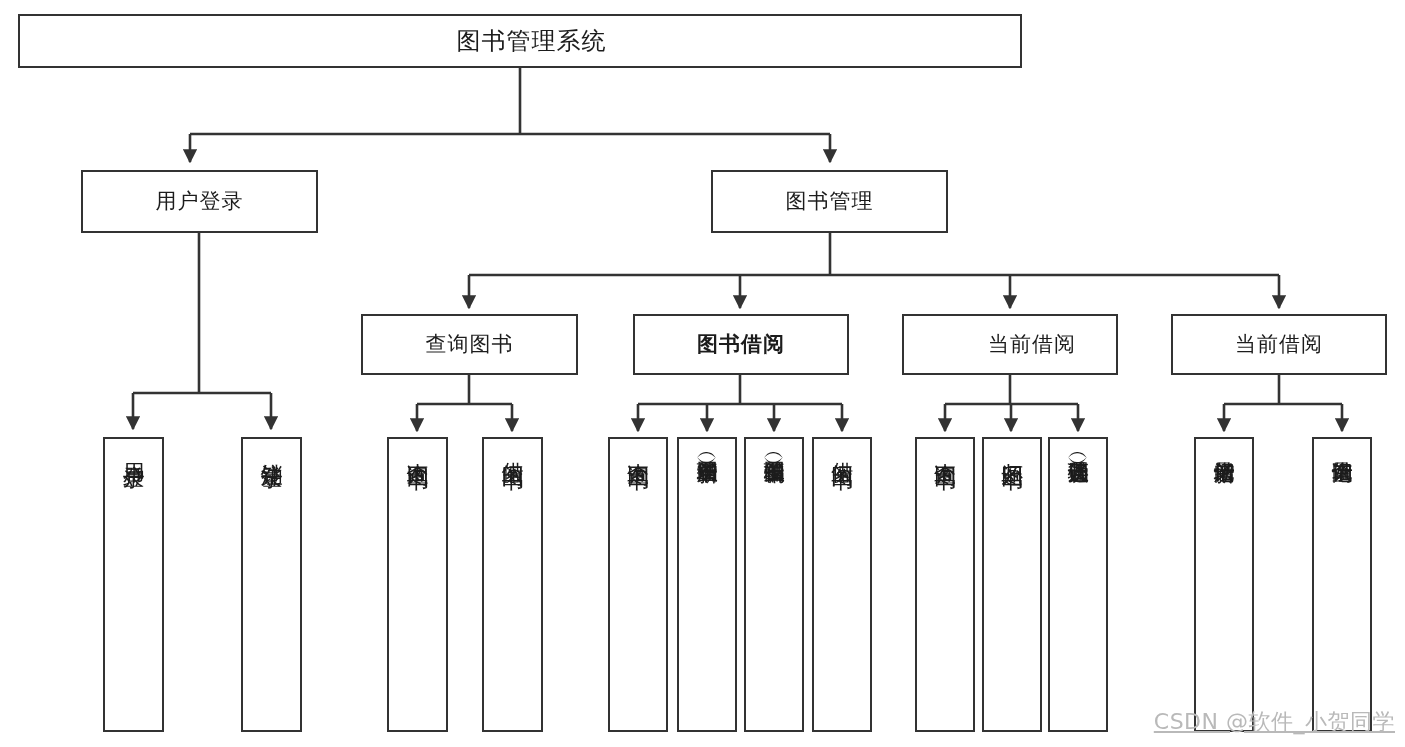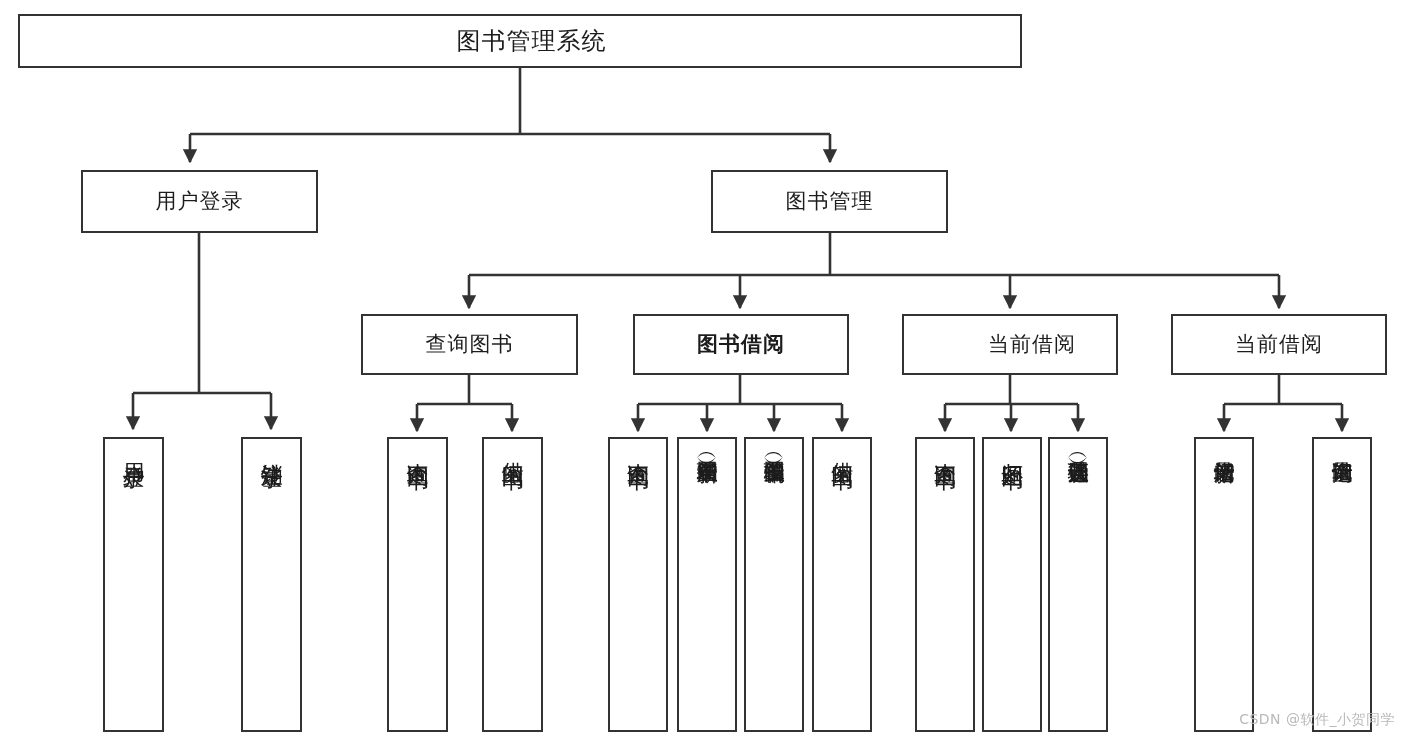--- a/index.html
+++ b/index.html
@@ -63,27 +63,28 @@
   }
   .node.leaf.tall .label{
     letter-spacing:0px;
     line-height:1.06;
     font-size:21px;
   }
   
   #watermark{
     position:absolute;
     right:10px;
-    bottom:18px;
-    font-size:14px;
+    bottom:10px;
+    font-size:22px;
     color:#b9b9b9;
     letter-spacing:0.5px;
     z-index:6;
     white-space:nowrap;
     user-select:none;
+    text-decoration:underline;
   }
 </style>
 </head>
 <body>
 
 <div id="canvas">
 
   <svg id="wires" viewBox="0 0 1405 747" width="1405" height="747" xmlns="http://www.w3.org/2000/svg">
     <defs>
       <marker id="arrow" viewBox="0 0 10 10" refX="9" refY="5" markerWidth="5.5" markerHeight="5.5" orient="auto-start-reverse">

